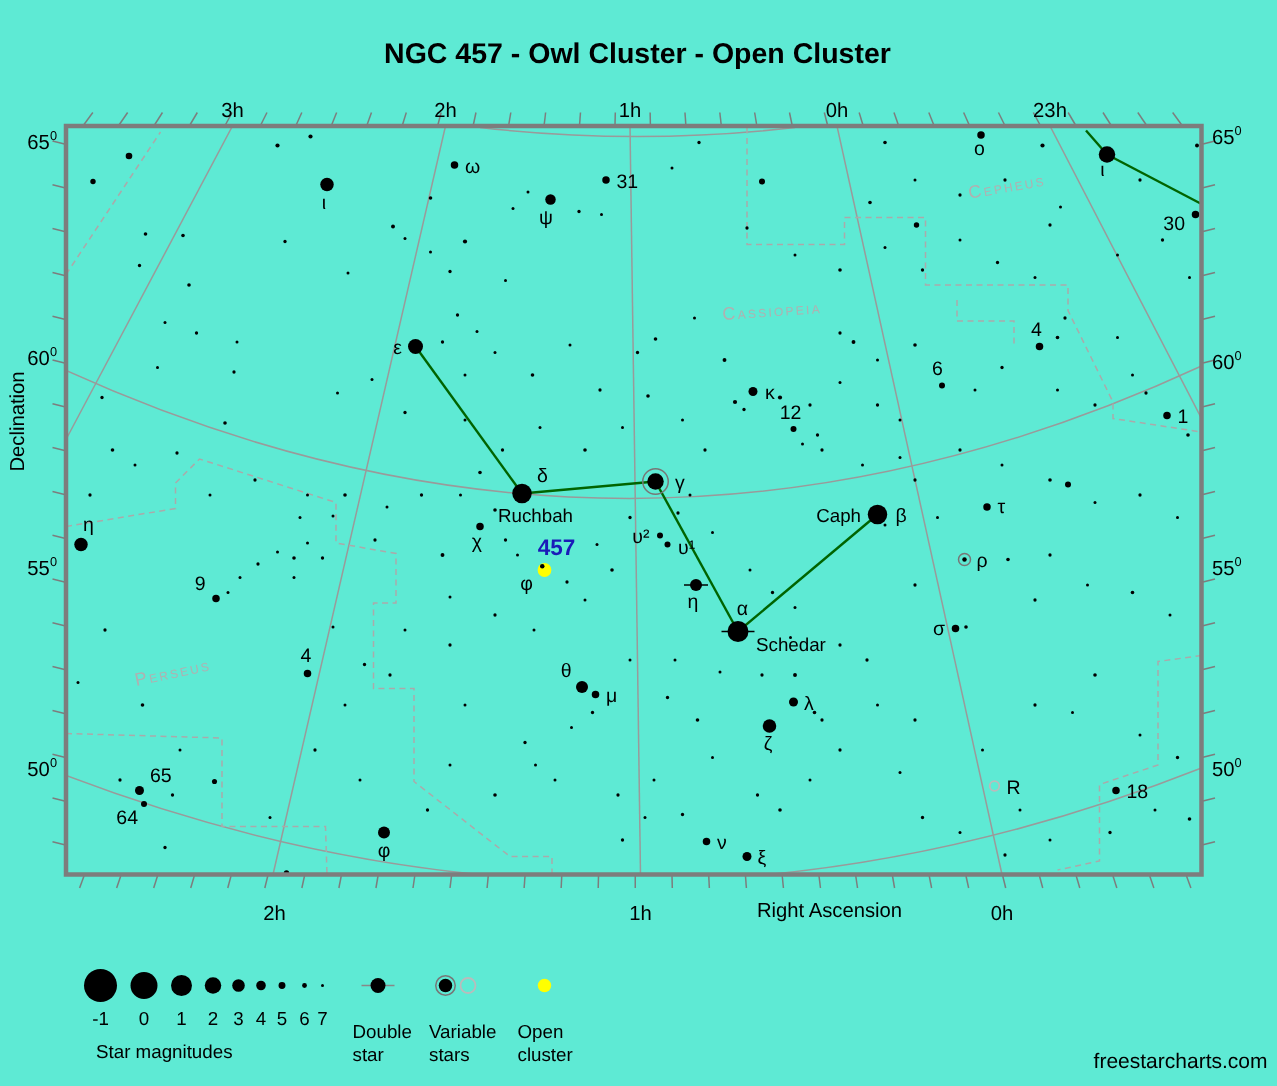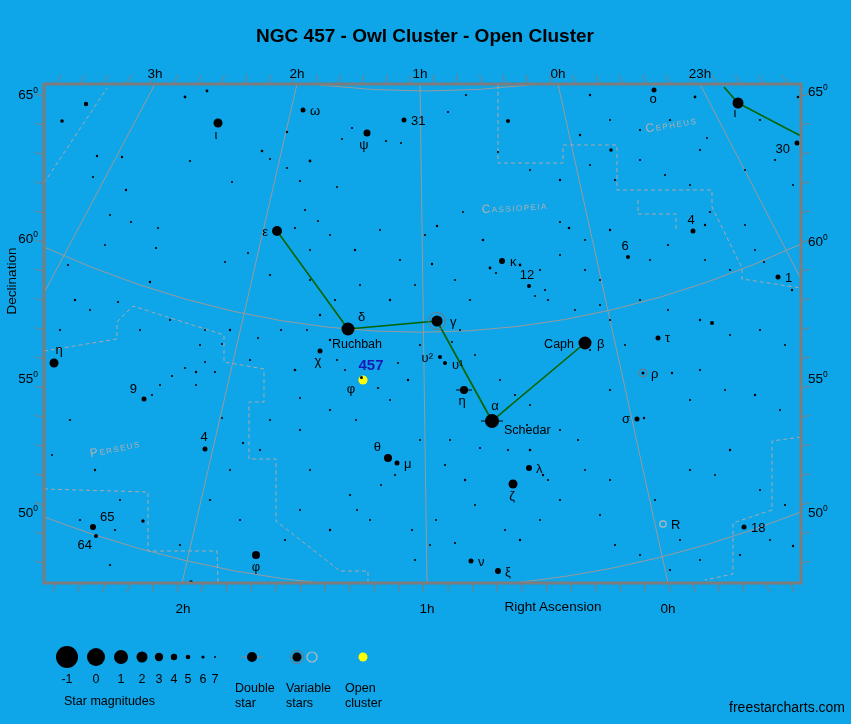--- a/index.html
+++ b/index.html
@@ -1,17 +1,17 @@
 <!DOCTYPE html>
 <html><head>
 <meta charset="utf-8">
 <style>
   html,body{margin:0;padding:0;background:#ffffff;}
   body{font-family:"Liberation Sans", sans-serif;}
-  .page{width:851px;height:724px;position:relative;background:#0ea5e9;overflow:hidden;}
+  .page{width:851px;height:724px;position:relative;background:#5eead4;overflow:hidden;}
   svg text{user-select:none;}
   .title{font-size:19px;font-weight:bold;fill:#000;}
   .axis-title{font-size:13.5px;fill:#000;}
   .footer{font-size:14px;fill:#000;}
 </style>
 </head>
 <body>
 
 <div class="page">
 <svg id="chart" width="851" height="724" viewBox="0 0 851 724">

